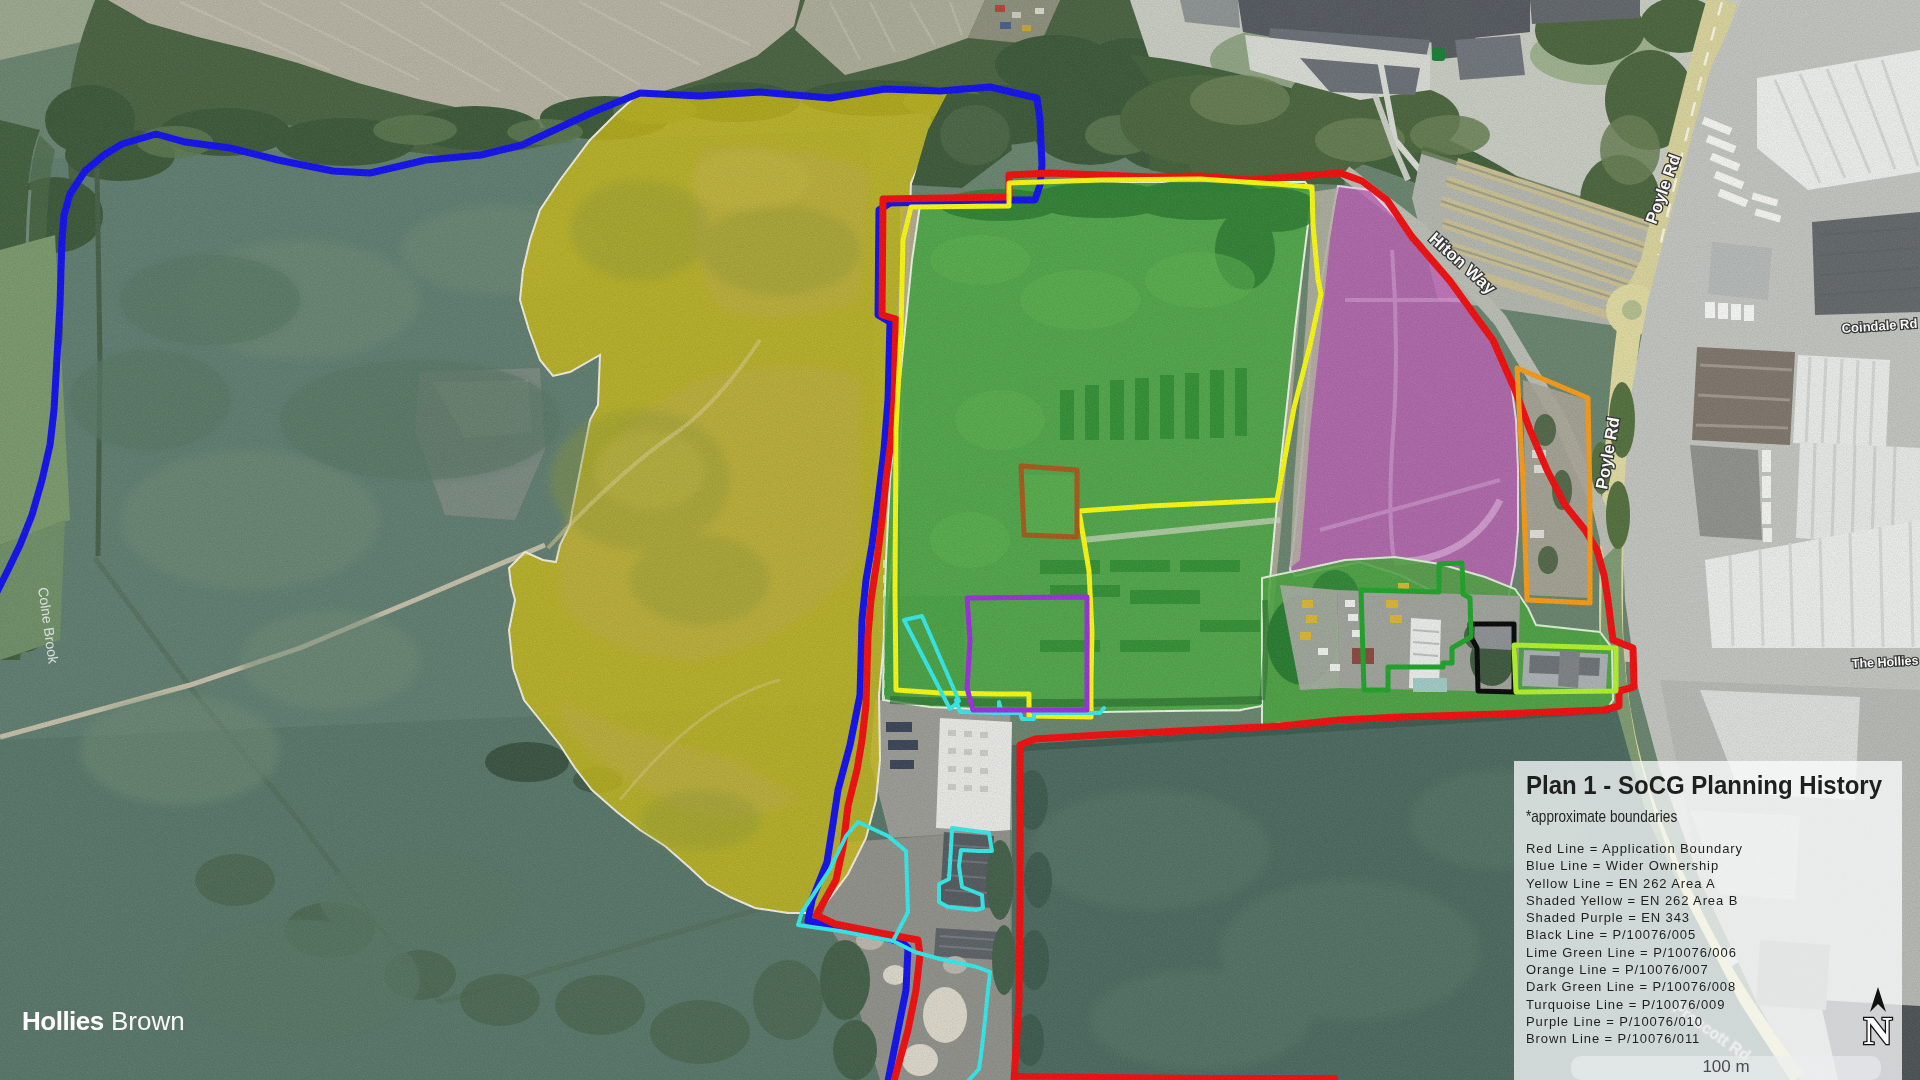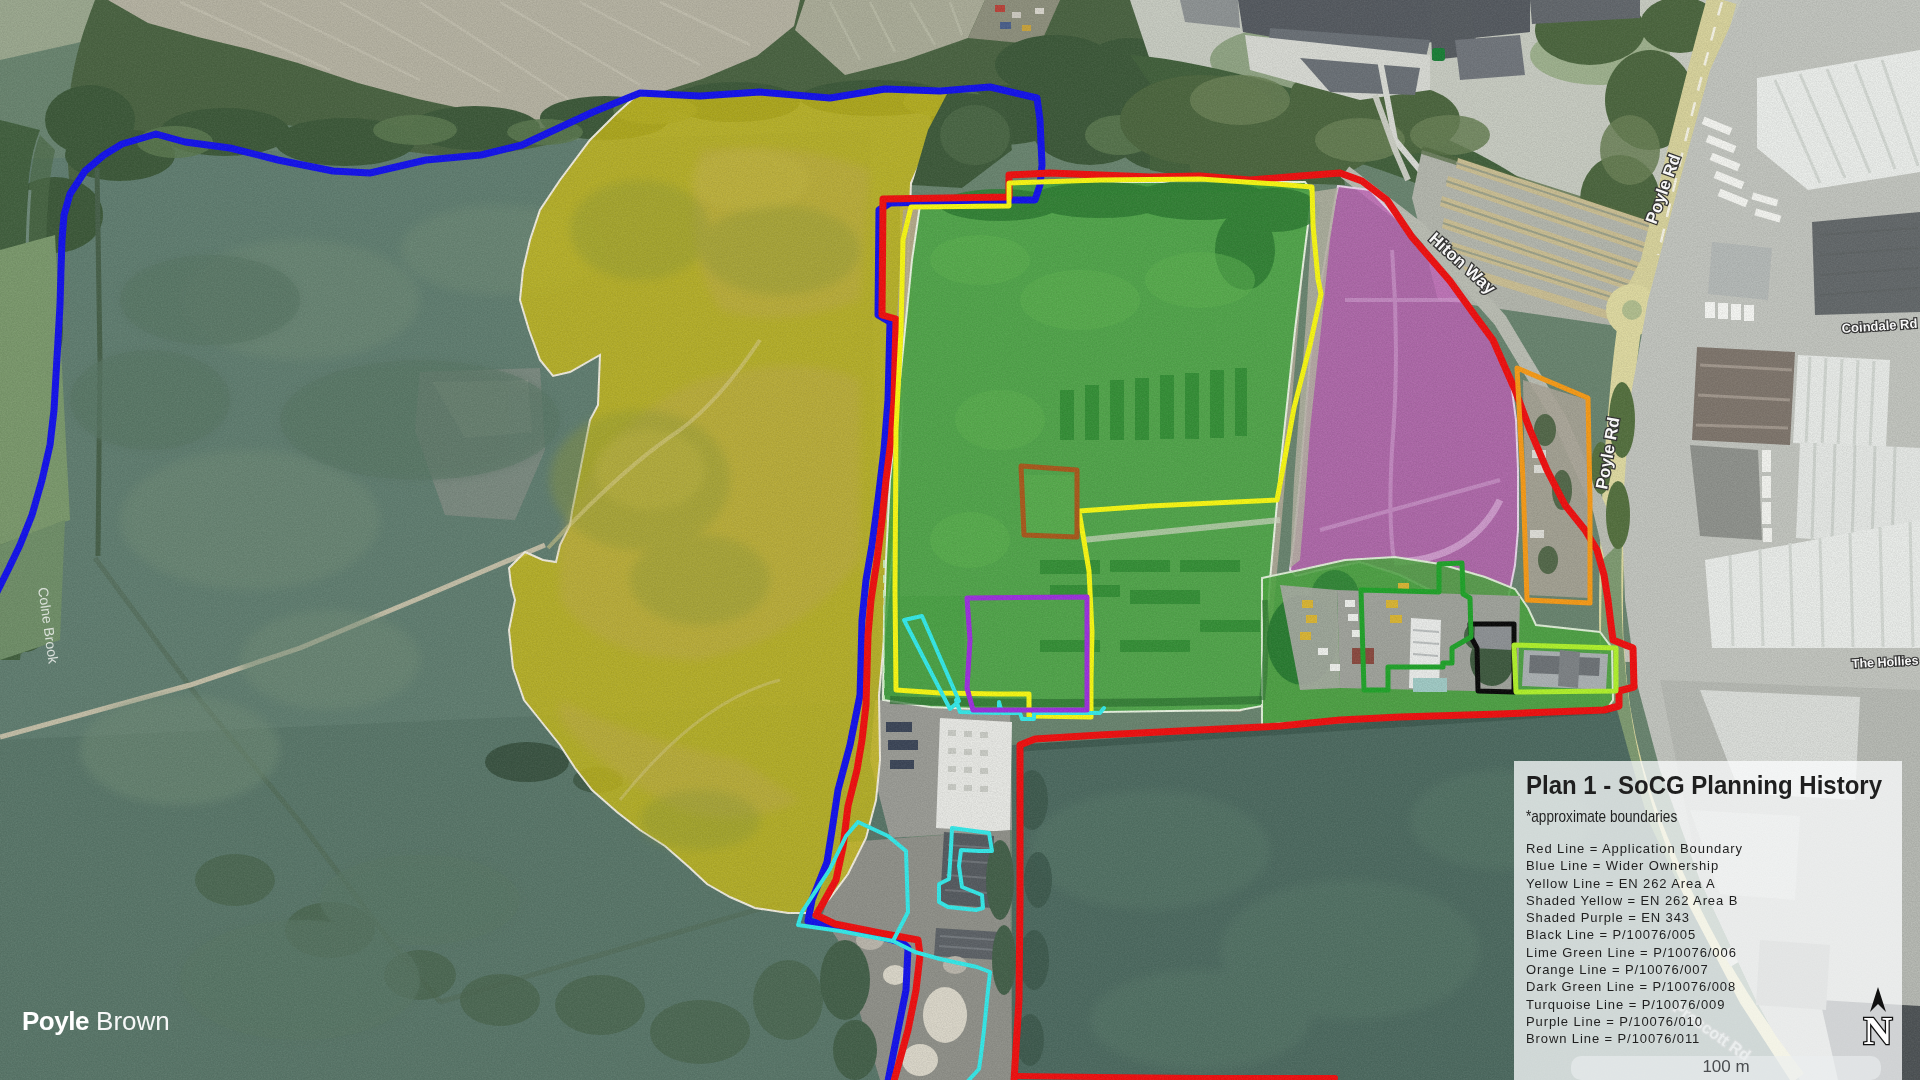--- a/index.html
+++ b/index.html
@@ -641,14 +641,14 @@
   </div>
 </div>
 
 <svg width="60" height="90" viewBox="0 0 60 90" style="position:absolute;left:1848px;top:984px;">
 <path d="M30,3 L38,28 L30,20 L22,28 Z" fill="#111"></path>
 <text x="30" y="60" font-size="40" font-weight="bold" text-anchor="middle" fill="#fff" stroke="#111" stroke-width="2.6" paint-order="stroke" font-family="Liberation Serif, serif">N</text>
 </svg>
 
 <div id="scalebar">100 m</div>
 
-<div id="gearth"><b>Poyle</b> <span>Brown</span></div>
+<div id="gearth"><b>Hollies</b> <span>Brown</span></div>
 </div>
 
 </body></html>

